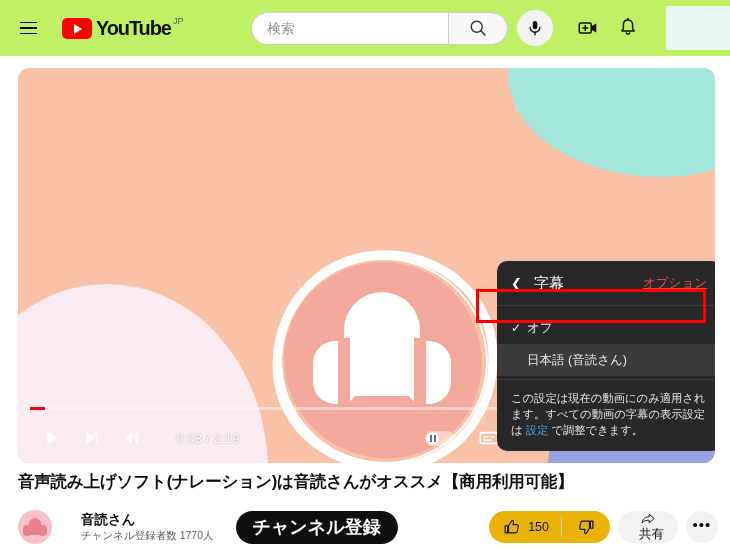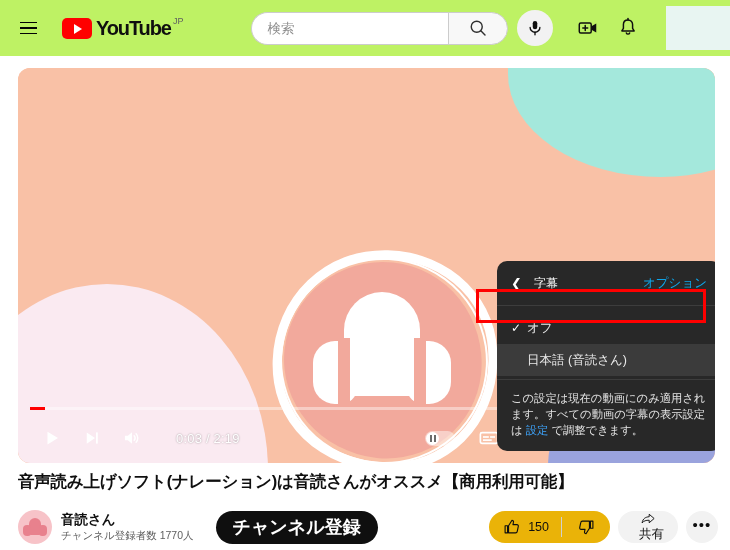--- a/index.html
+++ b/index.html
@@ -256,28 +256,29 @@
     border-bottom: 1px solid #3d3d3d;
   }
   #subtitle-back-icon {
     font-size: 13px;
     color: #fff;
     margin-right: 12px;
     cursor: pointer;
     line-height: 1;
   }
   #subtitle-menu-title {
-    font-size: 12px;
+    font-size: 15px;
     color: #fff;
     font-weight: 400;
   }
   #subtitle-options-link {
     margin-left: auto;
     font-size: 12.5px;
-    color: #0ea5e9;
+    color: #ef4444;
+    text-decoration: underline;
     cursor: pointer;
   }
   .subtitle-option-row {
     height: 32px;
     display: flex;
     align-items: center;
     padding: 0 14px;
     font-size: 12.5px;
     color: #eaeaea;
     cursor: pointer;
@@ -428,21 +429,21 @@
     border-radius: 4px 3px 3px 4px;
   }
   #avatar-hp-right {
     position: absolute;
     left: 21px; top: 15px;
     width: 8px; height: 11px;
     background: #E8818D;
     border-radius: 3px 4px 4px 3px;
   }
   #channel-text {
-    margin-left: 9px;
+    margin-left: 29px;
     display: flex;
     flex-direction: column;
     justify-content: center;
   }
   #channel-name {
     font-size: 13.5px;
     font-weight: 700;
     color: #0f0f0f;
     line-height: 17px;
     cursor: pointer;

